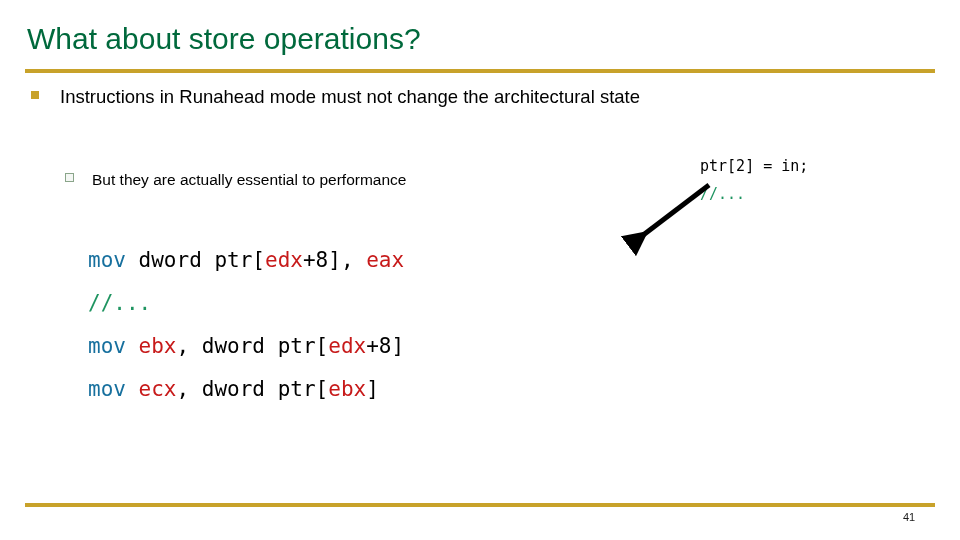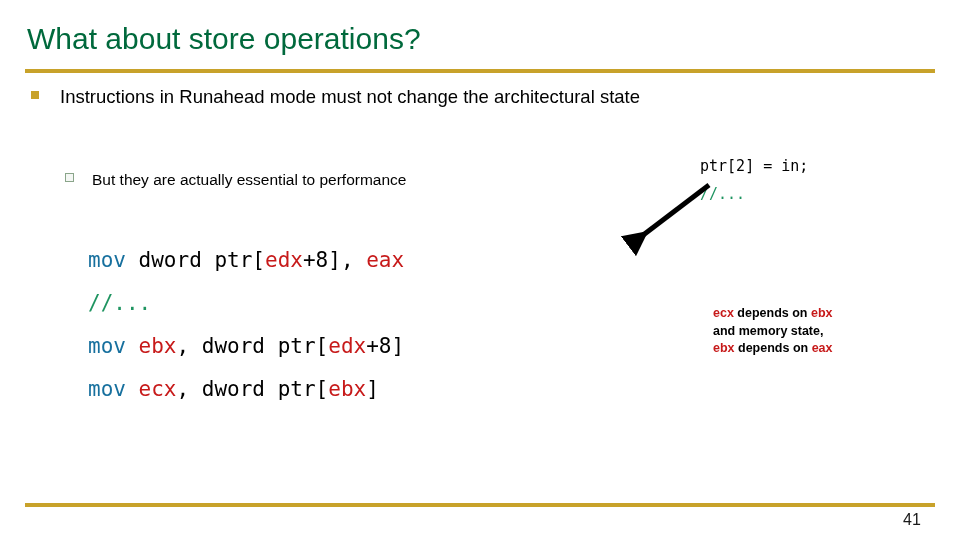--- a/index.html
+++ b/index.html
@@ -141,21 +141,21 @@
     line-height: 17.5px;
     color: #000000;
     white-space: nowrap;
   }
 
   
   .page-num {
     position: absolute;
     left: 903px;
     top: 511px;
-    font-size: 16px;
+    font-size: 11px;
     color: #1a1a1a;
   }
 </style>
 </head>
 <body>
 
 <div class="slide">
 
   <div class="title">What about store operations?</div>
   <div class="rule-top"></div>
@@ -177,22 +177,17 @@
     <defs>
       <marker id="arrowhead" markerWidth="5" markerHeight="5" refX="3.6" refY="2.5" orient="auto">
         <path d="M5,0 L5,5 L0,2.5 z" fill="#000000"></path>
       </marker>
     </defs>
     <line x1="97" y1="7" x2="22" y2="64" stroke="#000000" stroke-width="5" marker-end="url(#arrowhead)"></line>
   </svg>
 
   <div class="asm" id="asm-block"><div><span class="kw">mov </span><span>dword ptr[</span><span class="reg">edx</span><span>+8], </span><span class="reg">eax</span></div><div><span class="cmt">//...</span></div><div><span class="kw">mov </span><span class="reg">ebx</span><span>, dword ptr[</span><span class="reg">edx</span><span>+8]</span></div><div><span class="kw">mov </span><span class="reg">ecx</span><span>, dword ptr[</span><span class="reg">ebx</span><span>]</span></div></div>
 
-  <div class="note" id="dep-note">
-      <div><span class="reg">ecx</span><span> depends on </span><span class="reg">ebx</span></div>
-      <div><span>and memory state,</span></div>
-      <div><span class="reg">ebx</span><span> depends on </span><span class="reg">eax</span></div>
-    </div>
 
   <div class="rule-bottom"></div>
   <div class="page-num">41</div>
 
 </div>
 
 </body></html>

